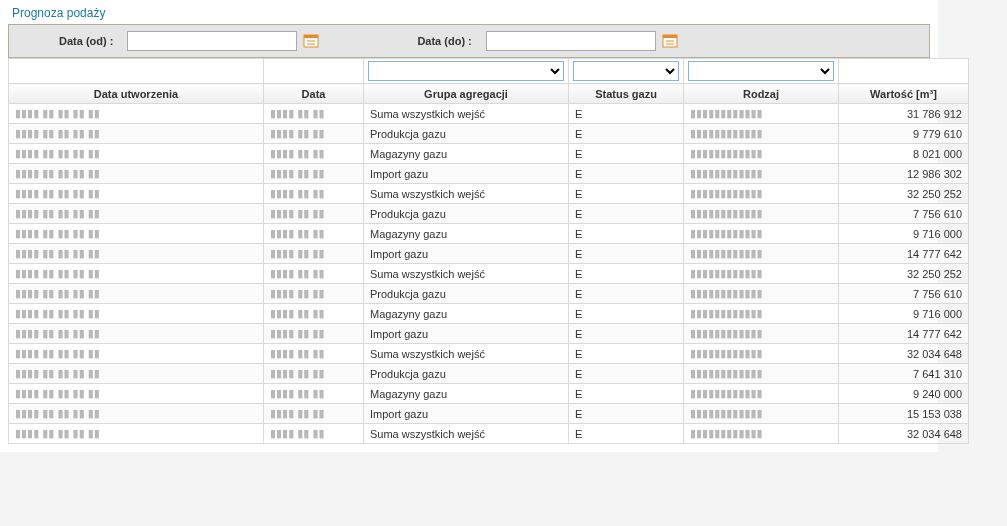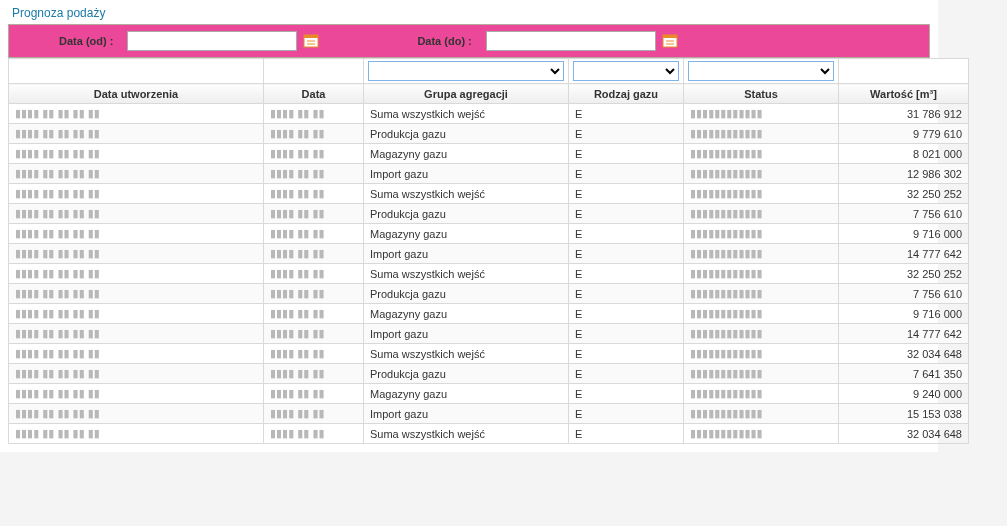--- a/index.html
+++ b/index.html
@@ -26,21 +26,21 @@
     .btn {
       background: linear-gradient(#fdfdfd, #ececec);
       border: 1px solid #bbb;
       padding: 3px 14px;
       font-size: 11px;
       color: #333;
       cursor: pointer;
       margin-right: 4px;
     }
     .filter-bar {
-      background: #ec4899;
+      background: #e5e5e5;
       border: 1px solid #b5ac9f;
       padding: 6px 10px;
       display: flex;
       align-items: center;
       gap: 8px;
     }
     .filter-bar label {
       font-weight: bold;
       color: #333;
       margin-left: 40px;
@@ -148,22 +148,22 @@
         <th></th>
         <th><select><option></option></select></th>
         <th><select><option></option></select></th>
         <th><select><option></option></select></th>
         <th></th>
       </tr>
       <tr class="header-row">
         <th>Data utworzenia</th>
         <th>Data</th>
         <th>Grupa agregacji</th>
-        <th>Rodzaj gazu</th>
-        <th>Status</th>
+        <th>Status gazu</th>
+        <th>Rodzaj</th>
         <th>Wartość [m³]</th>
       </tr>
     </thead>
     <tbody id="grid-body">
         <tr>
           <td class="blur">▮▮▮▮ ▮▮ ▮▮ ▮▮ ▮▮</td>
           <td class="blur">▮▮▮▮ ▮▮ ▮▮</td>
           <td>Suma wszystkich wejść</td>
           <td>E</td>
           <td class="blur">▮▮▮▮▮▮▮▮▮▮▮▮</td>
@@ -264,21 +264,21 @@
           <td>E</td>
           <td class="blur">▮▮▮▮▮▮▮▮▮▮▮▮</td>
           <td class="num">32 034 648</td>
         </tr>
         <tr>
           <td class="blur">▮▮▮▮ ▮▮ ▮▮ ▮▮ ▮▮</td>
           <td class="blur">▮▮▮▮ ▮▮ ▮▮</td>
           <td>Produkcja gazu</td>
           <td>E</td>
           <td class="blur">▮▮▮▮▮▮▮▮▮▮▮▮</td>
-          <td class="num">7 641 350</td>
+          <td class="num">7 641 310</td>
         </tr>
         <tr>
           <td class="blur">▮▮▮▮ ▮▮ ▮▮ ▮▮ ▮▮</td>
           <td class="blur">▮▮▮▮ ▮▮ ▮▮</td>
           <td>Magazyny gazu</td>
           <td>E</td>
           <td class="blur">▮▮▮▮▮▮▮▮▮▮▮▮</td>
           <td class="num">9 240 000</td>
         </tr>
         <tr>

